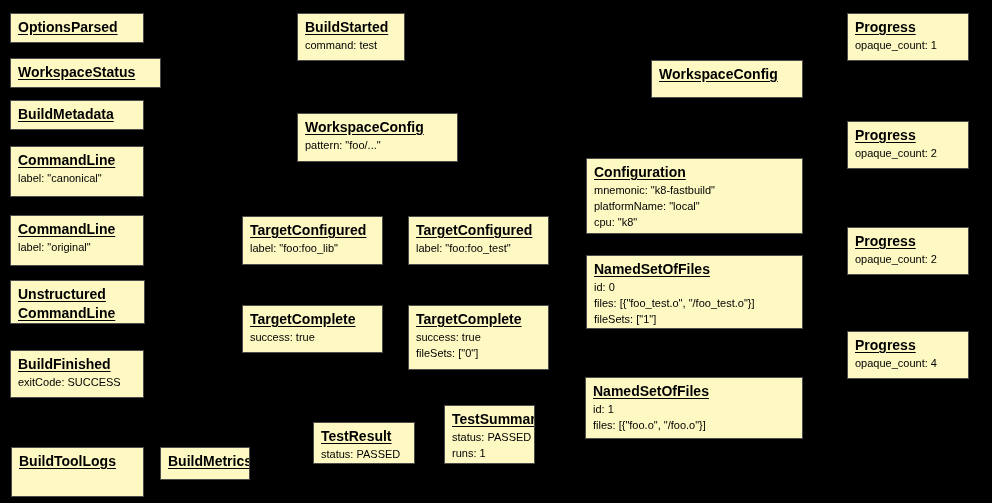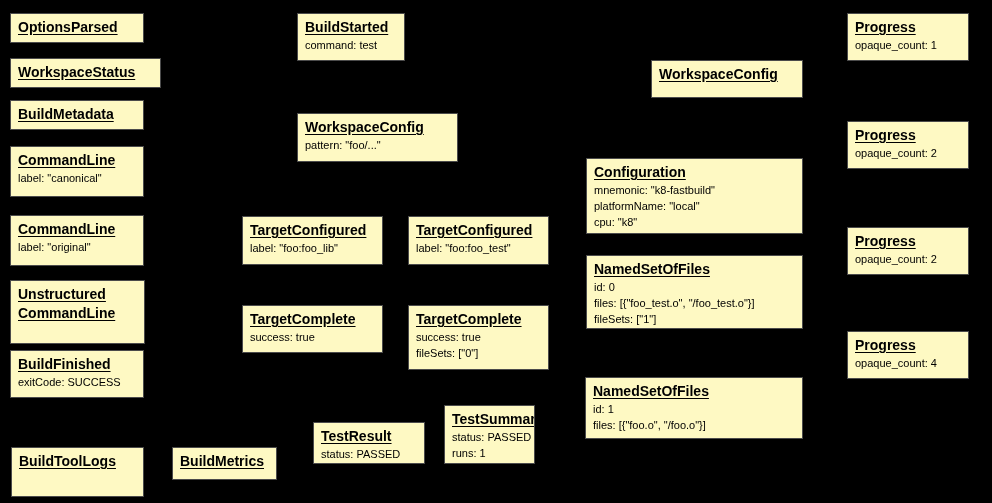--- a/index.html
+++ b/index.html
@@ -58,34 +58,34 @@
   <div class="box" style="left:10px;top:146px;width:134px;height:51px">
     <div class="box-title">CommandLine</div>
     <div class="box-line">label: "canonical"</div>
   </div>
 
   <div class="box" style="left:10px;top:215px;width:134px;height:51px">
     <div class="box-title">CommandLine</div>
     <div class="box-line">label: "original"</div>
   </div>
 
-  <div class="box" style="left:10px;top:280px;width:135px;height:64px">
+  <div class="box" style="left:10px;top:280px;width:135px;height:44px">
     <div class="box-title">Unstructured CommandLine</div>
   </div>
 
   <div class="box" style="left:10px;top:350px;width:134px;height:48px">
     <div class="box-title">BuildFinished</div>
     <div class="box-line">exitCode: SUCCESS</div>
   </div>
 
   <div class="box" style="left:11px;top:447px;width:133px;height:50px">
     <div class="box-title">BuildToolLogs</div>
   </div>
 
-  <div class="box" style="left:172px;top:447px;width:105px;height:33px">
+  <div class="box" style="left:160px;top:447px;width:90px;height:33px">
     <div class="box-title">BuildMetrics</div>
   </div>
 
   <div class="box" style="left:297px;top:13px;width:108px;height:48px">
     <div class="box-title">BuildStarted</div>
     <div class="box-line">command: test</div>
   </div>
 
   <div class="box" style="left:297px;top:113px;width:161px;height:49px">
     <div class="box-title">WorkspaceConfig</div>
@@ -106,21 +106,21 @@
     <div class="box-title">TargetComplete</div>
     <div class="box-line">success: true</div>
   </div>
 
   <div class="box" style="left:408px;top:305px;width:141px;height:65px">
     <div class="box-title">TargetComplete</div>
     <div class="box-line">success: true</div>
     <div class="box-line">fileSets: ["0"]</div>
   </div>
 
-  <div class="box" style="left:313px;top:422px;width:112px;height:42px">
+  <div class="box" style="left:313px;top:422px;width:102px;height:42px">
     <div class="box-title">TestResult</div>
     <div class="box-line">status: PASSED</div>
   </div>
 
   <div class="box" style="left:444px;top:405px;width:91px;height:59px">
     <div class="box-title">TestSummary</div>
     <div class="box-line">status: PASSED</div>
     <div class="box-line">runs: 1</div>
   </div>
 

